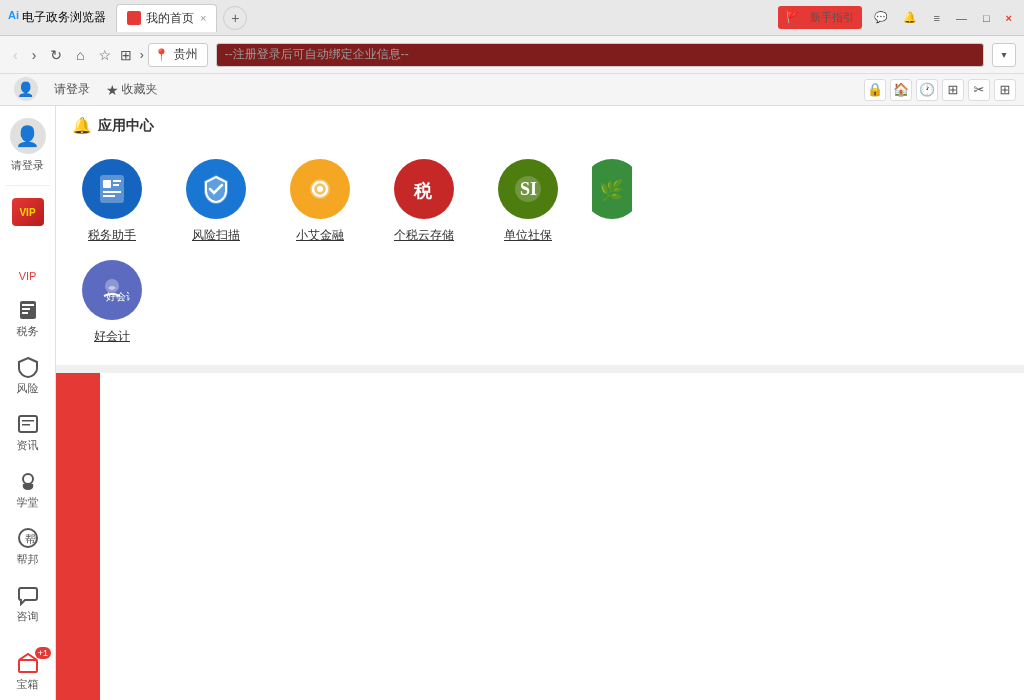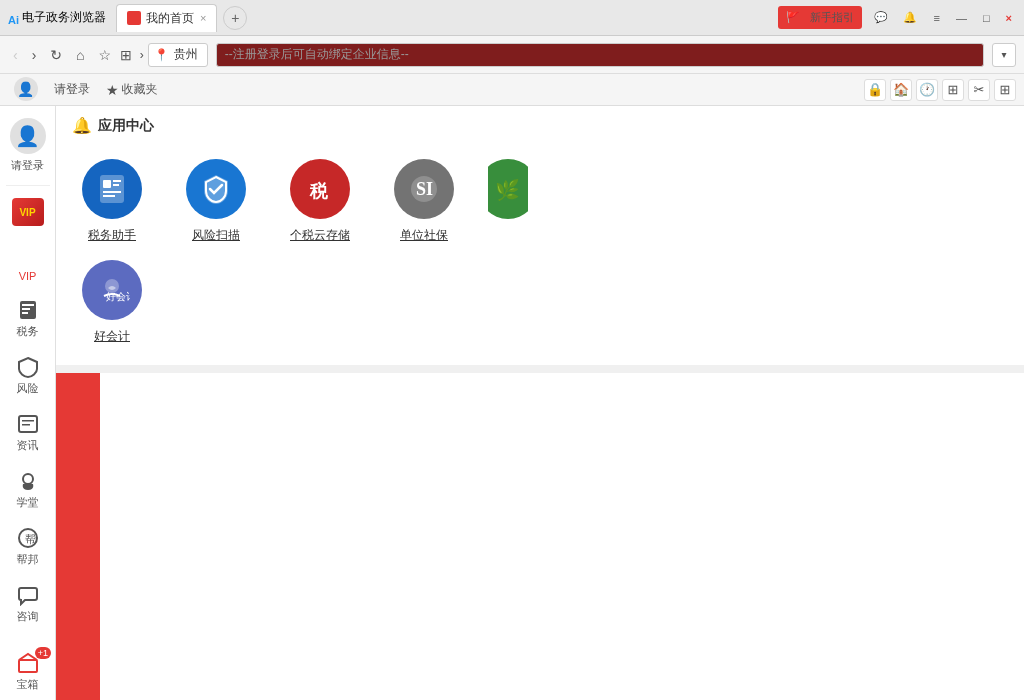--- a/index.html
+++ b/index.html
@@ -9,21 +9,21 @@
     .titlebar {
       height: 36px;
       background: #e8e8e8;
       display: flex;
       align-items: center;
       padding: 0 8px;
       border-bottom: 1px solid #ccc;
     }
     .titlebar-logo {
       display: flex;
-      align-items: flex-end;
+      align-items: flex-start;
       margin-right: 10px;
     }
     .titlebar-logo .ai-text {
       font-size: 11px;
       color: #2196F3;
       font-weight: bold;
       margin-right: 3px;
     }
     .titlebar-logo .app-name {
       font-size: 12px;
@@ -545,32 +545,42 @@
           <div class="app-icon-circle" style="background: #1976d2;">
             <svg width="36" height="36" viewBox="0 0 36 36">
                 <path d="M18 4 L30 10 L30 20 C30 27 24 33 18 33 C12 33 6 27 6 20 L6 10 Z" fill="rgba(255,255,255,0.3)"></path>
                 <path d="M18 6 L28 11 L28 20 C28 26 23 31 18 31 C13 31 8 26 8 20 L8 11 Z" fill="none" stroke="#fff" stroke-width="2"></path>
                 <path d="M12 18 L16 22 L24 14" stroke="#fff" stroke-width="2.5" fill="none" stroke-linecap="round"></path>
               </svg>
           </div>
           <span class="app-label">风险扫描</span>
         </div>
 
+        <div class="app-item">
+          <div class="app-icon-circle" style="background: #f5a623;">
+            <svg width="36" height="36" viewBox="0 0 36 36">
+                <circle cx="18" cy="18" r="10" fill="rgba(255,255,255,0.3)"></circle>
+                <circle cx="18" cy="18" r="7" fill="none" stroke="#fff" stroke-width="2.5"></circle>
+                <circle cx="18" cy="18" r="3" fill="#fff"></circle>
+              </svg>
+          </div>
+          <span class="app-label">小艾金融</span>
+        </div>
 
         <div class="app-item">
           <div class="app-icon-circle" style="background: #c62828;">
             <svg width="36" height="36" viewBox="0 0 36 36">
                 <text x="8" y="26" font-size="18" fill="#fff" font-weight="bold">税</text>
               </svg>
           </div>
           <span class="app-label">个税云存储</span>
         </div>
 
         <div class="app-item">
-          <div class="app-icon-circle" style="background: #737373; align-items: center;">
+          <div class="app-icon-circle" style="background: #4d7c0f; align-items: center;">
             <svg width="36" height="36" viewBox="0 0 36 36">
                 <circle cx="18" cy="18" r="13" fill="rgba(255,255,255,0.2)"></circle>
                 <text x="10" y="24" font-size="18" fill="#fff" font-weight="bold" font-family="serif">SI</text>
               </svg>
           </div>
           <span class="app-label">单位社保</span>
         </div>
 
         <div class="app-item" style="overflow:hidden;max-width:40px;">
           <div class="app-icon-circle" style="background: #388e3c;width:60px;height:60px;">

